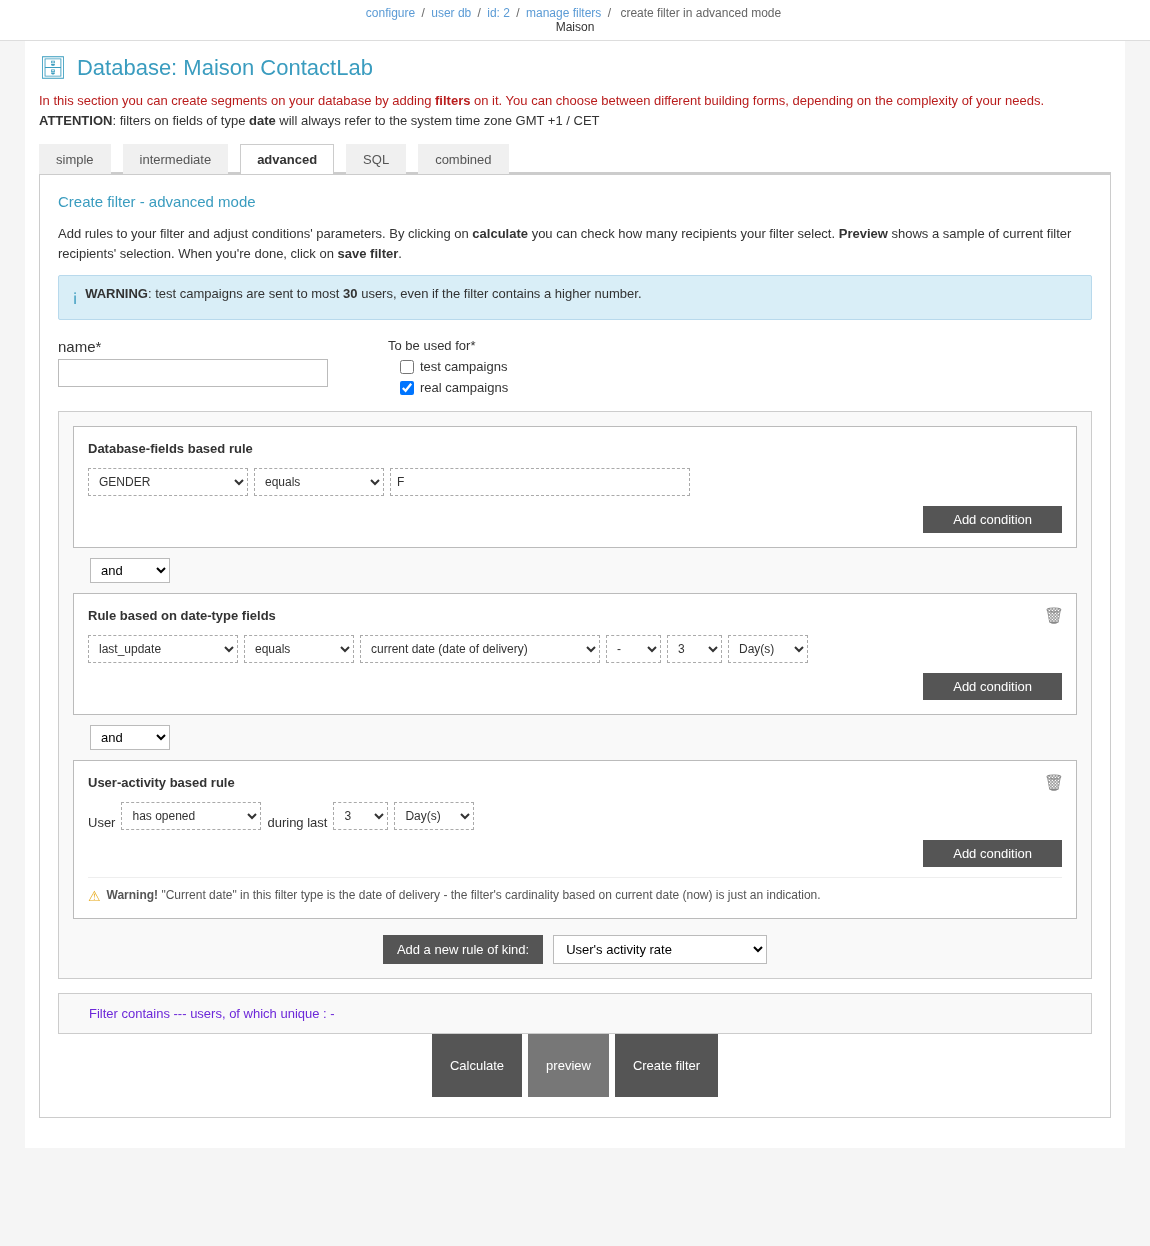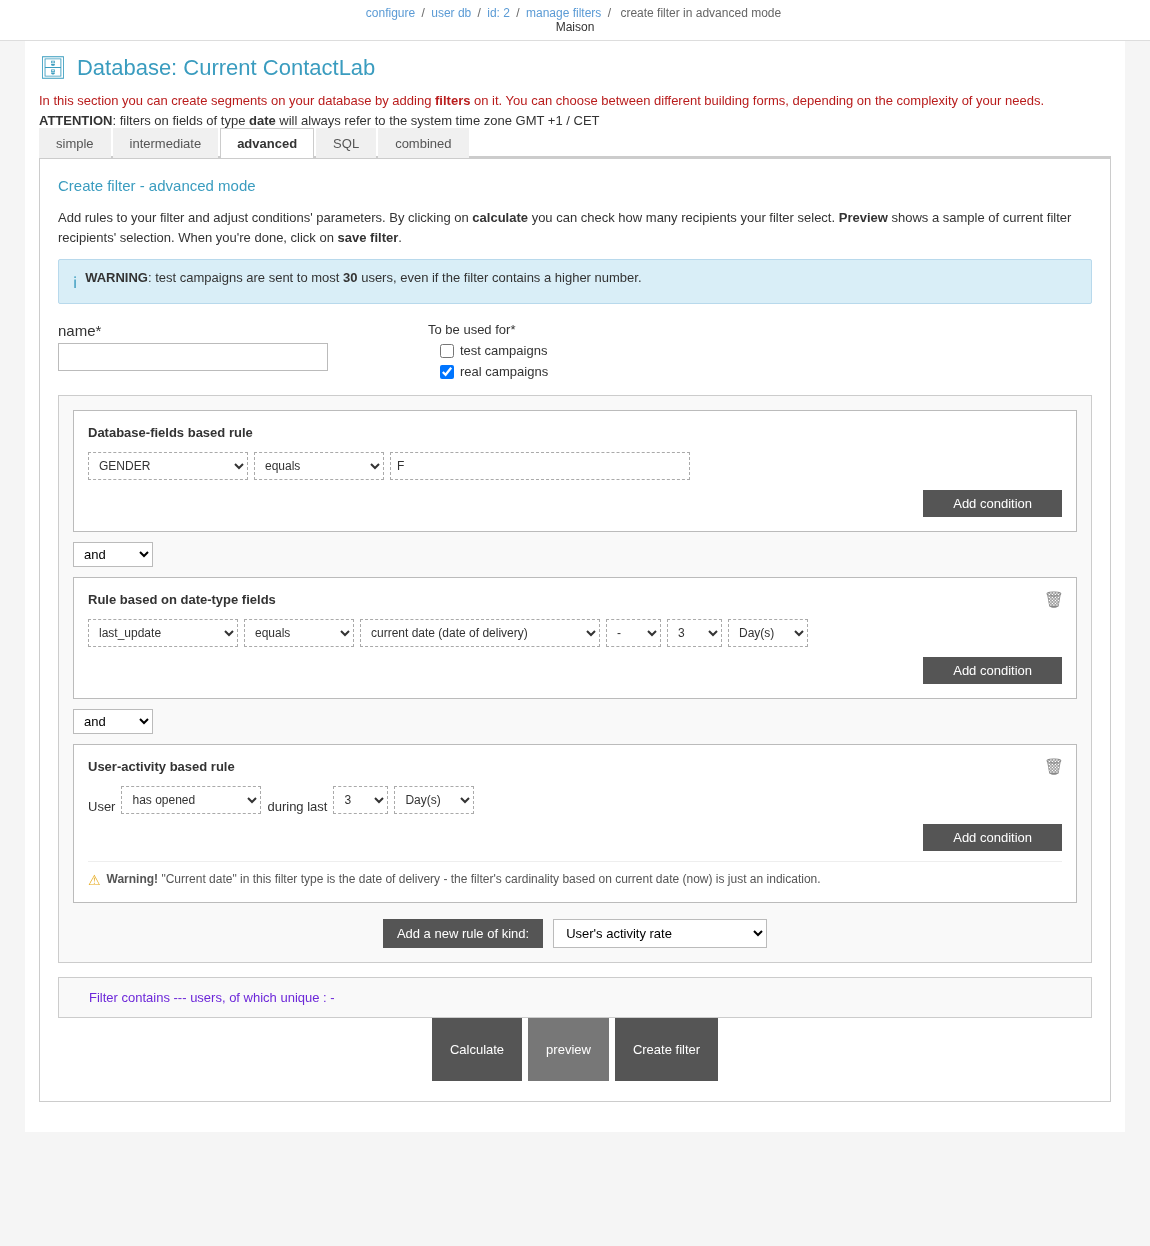--- a/index.html
+++ b/index.html
@@ -13,60 +13,60 @@
     .page-wrap { max-width: 1100px; margin: 0 auto; padding: 14px 14px 30px; background: #fff; }
 
     .page-header { display: flex; align-items: center; gap: 10px; margin-bottom: 10px; }
     .db-icon { color: #3a9cbf; font-size: 22px; }
     .page-title { font-size: 22px; color: #3a9cbf; font-weight: normal; }
 
     .description { font-size: 13px; line-height: 1.5; color: #b91c1c; margin-bottom: 2px; }
     .description strong { font-weight: bold; }
 
     .tabs { display: flex; border-bottom: 2px solid #ccc; margin-bottom: 0; }
-    .tab { padding: 7px 16px; cursor: pointer; font-size: 13px; color: #555; border: 1px solid transparent; border-bottom: none; margin-bottom: -2px; background: #f0f0f0; margin-right: 2px; }
+    .tab { padding: 7px 16px; cursor: pointer; font-size: 13px; color: #555; border: 1px solid transparent; border-bottom: none; margin-bottom: -2px; background: #f0f0f0; margin-right: 12px; }
     .tab.active { background: #fff; border-color: #ccc; border-bottom-color: #fff; color: #333; font-weight: bold; }
 
     .filter-section { border: 1px solid #ccc; padding: 18px 18px 20px; margin-top: 0; background: #fff; }
     .filter-section-title { color: #3a9cbf; font-size: 15px; margin-bottom: 14px; }
 
     .info-text { font-size: 13px; color: #333; line-height: 1.6; margin-bottom: 10px; }
     .info-text strong { font-weight: bold; }
 
-    .attention-text { font-size: 13px; margin-bottom: 0; }
+    .attention-text { font-size: 13px; margin-bottom: 16px; }
     .attention-text strong { font-weight: bold; }
 
     .warning-box { background: #d9eef7; border: 1px solid #b8d9ec; padding: 10px 14px; margin-bottom: 18px; font-size: 13px; display: flex; align-items: flex-start; gap: 8px; border-radius: 2px; }
     .warning-box .info-icon { color: #3a9cbf; font-size: 16px; flex-shrink: 0; margin-top: 1px; }
     .warning-box strong { font-weight: bold; color: #333; }
 
     .form-row { display: flex; gap: 20px; align-items: flex-start; margin-bottom: 16px; }
     .form-group { display: flex; flex-direction: column; gap: 4px; }
     .form-group label { font-size: 15px; color: #333; }
     .form-group input[type="text"] { border: 1px solid #bbb; padding: 5px 8px; font-size: 13px; width: 270px; height: 28px; }
 
-    .to-be-used { display: flex; flex-direction: column; gap: 6px; margin-left: 40px; }
+    .to-be-used { display: flex; flex-direction: column; gap: 6px; }
     .to-be-used label { font-size: 13px; color: #333; font-weight: normal; }
     .checkbox-row { display: flex; align-items: center; gap: 6px; font-size: 13px; padding-left: 12px; }
     .checkbox-row input[type="checkbox"] { width: 14px; height: 14px; }
 
     .rules-container { border: 1px solid #ccc; padding: 14px; background: #f9f9f9; margin-bottom: 14px; }
 
     .rule-block { border: 1px solid #bbb; background: #fff; padding: 14px; margin-bottom: 0; position: relative; }
     .rule-block-title { font-weight: bold; font-size: 13px; margin-bottom: 12px; }
 
     .rule-row { display: flex; align-items: flex-end; gap: 6px; flex-wrap: wrap; }
     .rule-row select, .rule-row input[type="text"] { border: 1px dashed #aaa; padding: 4px 6px; font-size: 12px; height: 28px; background: #fff; color: #333; }
     .rule-row select { cursor: pointer; }
 
     .add-condition-btn { background: #555; color: #fff; border: none; padding: 6px 30px; font-size: 13px; cursor: pointer; float: right; margin-top: 10px; }
 
     .delete-icon { position: absolute; top: 12px; right: 12px; color: #888; cursor: pointer; font-size: 16px; }
 
-    .connector-row { margin: 10px 0; }
+    .connector-row { margin: 10px 17px; }
     .connector-row select { border: 1px solid #bbb; padding: 3px 6px; font-size: 13px; background: #fff; cursor: pointer; }
 
     .user-rule-warning { display: flex; align-items: flex-start; gap: 6px; font-size: 12px; color: #555; margin-top: 10px; padding-top: 10px; border-top: 1px solid #eee; }
     .warn-icon { color: #e6a817; font-size: 14px; flex-shrink: 0; }
 
     .add-new-rule-row { display: flex; align-items: center; gap: 10px; justify-content: center; margin-top: 16px; }
     .add-new-rule-btn { background: #555; color: #fff; border: none; padding: 7px 14px; font-size: 13px; cursor: pointer; white-space: nowrap; }
     .add-new-rule-select { border: 1px solid #bbb; padding: 5px 8px; font-size: 13px; background: #fff; min-width: 200px; cursor: pointer; }
 
     .filter-footer { border: 1px solid #ccc; padding: 12px 30px; background: #f9f9f9; margin-bottom: 0; font-size: 13px; color: #6d28d9; }
@@ -92,21 +92,21 @@
     <a href="#">manage filters</a>
     <span>/</span>
     <span>create filter in advanced mode</span>
   </div>
   <div class="user">Maison</div>
 </div>
 
 <div class="page-wrap">
   <div class="page-header">
     <span class="db-icon">🗄</span>
-    <h1 class="page-title">Database: Current ContactLab</h1>
+    <h1 class="page-title">Database: Maison ContactLab</h1>
   </div>
 
   <p class="description">
     In this section you can create segments on your database by adding <strong>filters</strong> on it. You can choose between different building forms, depending on the complexity of your needs.
   </p>
 
   <p class="attention-text">
     <strong>ATTENTION</strong>: filters on fields of type <strong>date</strong> will always refer to the system time zone GMT +1 / CET
   </p>
 

